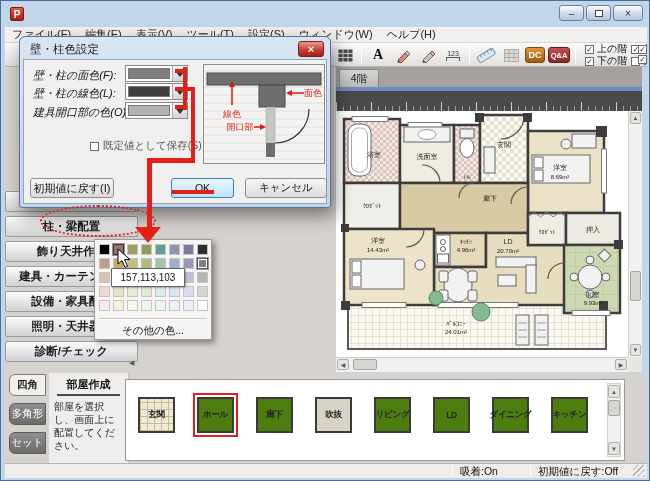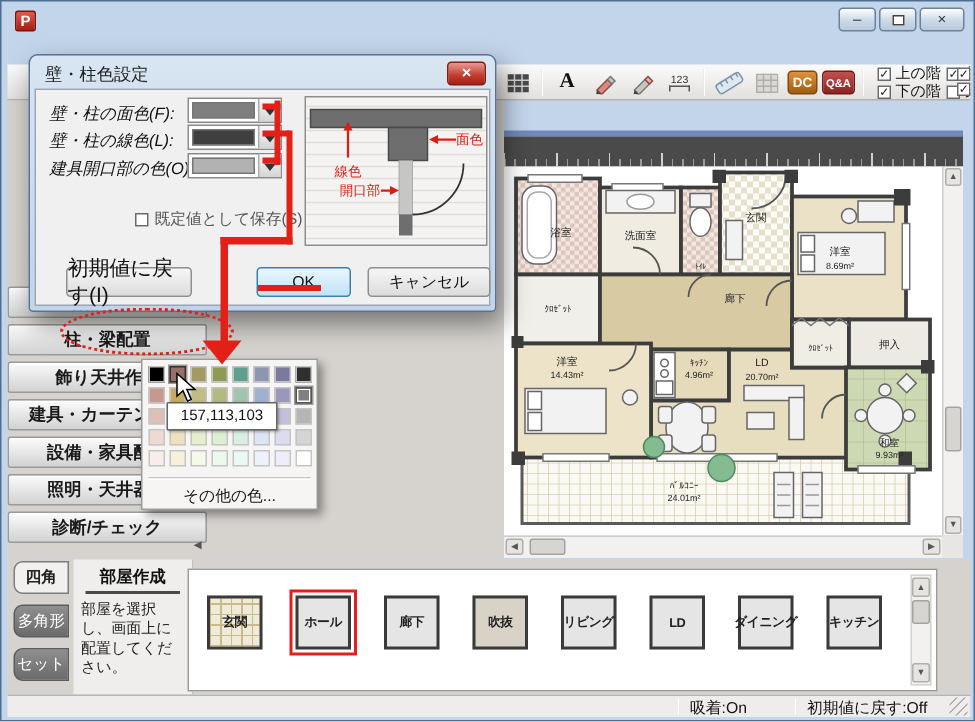--- a/index.html
+++ b/index.html
@@ -75,21 +75,21 @@
   .shape-tabs{position:absolute;left:4px;top:1px;display:flex;flex-direction:column;gap:7px;}
   .shape-tab{width:37px;height:22px;border-radius:6px 0 0 6px;display:flex;align-items:center;justify-content:center;
              font-size:10.5px;background:linear-gradient(#8f8f8f,#6b6b6b);color:#fff;border:1px solid #5c5c5c;}
   .shape-tab.active{background:#f1f0ee;color:#222;border:1px solid #7c7c7c;font-weight:bold;}
   .room-panel{position:absolute;left:44px;top:0;width:80px;height:90px;background:#efeeec;border-right:1px solid #c2c0bd;}
   .room-panel-title{margin:4px 8px 0 8px;text-align:center;font-size:11px;font-weight:bold;color:#111;
                     border-bottom:2px solid #4a4a4a;padding-bottom:2px;}
   .room-panel-text{padding:4px 5px;font-size:10px;line-height:13px;color:#222;}
   .palette{position:absolute;left:120px;top:6px;width:500px;height:82px;background:#fff;border:1px solid #999;}
   .room-buttons{position:absolute;left:12px;top:17px;display:flex;gap:22px;}
-  .room-btn{width:37px;height:36px;background:#e5e5e5;border:2px solid #3a3a3a;display:flex;align-items:center;
+  .room-btn{width:37px;height:36px;background:#4d7c0f;border:2px solid #3a3a3a;display:flex;align-items:center;
             justify-content:center;font-size:8.5px;font-weight:bold;letter-spacing:-0.3px;color:#222;white-space:nowrap;}
   .room-btn.light{background:#d8d3c6;}
   .room-btn.grid{background-color:#f0ead9;
       background-image:repeating-linear-gradient(0deg,#c9ba8c 0 1px,transparent 1px 7px),
                        repeating-linear-gradient(90deg,#c9ba8c 0 1px,transparent 1px 7px);}
   .room-btn.selected{outline:2px solid #e0201c;outline-offset:2px;}
   .pal-scroll{position:absolute;right:3px;top:3px;bottom:3px;width:14px;background:#f2f1ef;border:1px solid #d5d3d0;}
   
   .statusbar{position:absolute;left:4px;top:462px;width:642px;height:15px;background:#eeedeb;border-top:1px solid #b5b5b5;}
   .sb-div{position:absolute;top:1px;bottom:1px;width:1px;background:#c2c2c2;border-right:1px solid #fff;}
@@ -109,21 +109,21 @@
   .dd-well{flex:1;margin:2px;border:1px solid #777;}
   .dd-btn{width:15px;background:linear-gradient(#f8f8f8,#d4d4d4);border-left:1px solid #aaa;
           display:flex;align-items:center;justify-content:center;}
   .tri{width:0;height:0;border:4px solid transparent;border-top:5px solid #333;margin-top:5px;}
   .dlg-check{position:absolute;left:66px;top:79px;display:flex;align-items:center;gap:4px;}
   .dlg-check .cb{background:#fff;}
   .dlg-check .lab{font-size:10.5px;color:#555;}
   .preview{position:absolute;left:179px;top:4px;width:122px;height:100px;background:#f4f3f1;border:1px solid #8e8e8e;}
   .dbtn{position:absolute;top:118px;height:20px;background:linear-gradient(#f6f6f6,#dcdcdc);border:1px solid #8e8e8e;
         border-radius:3px;font-size:10.5px;color:#111;display:flex;align-items:center;justify-content:center;}
-  .dbtn.reset{left:20px;width:84px;font-size:14px;}
+  .dbtn.reset{left:6px;width:84px;font-size:11px;}
   .dbtn.ok{left:147px;width:63px;border:1px solid #3c7fb1;background:linear-gradient(#eaf6fd,#bfe3f7);}
   .dbtn.cancel{left:221px;width:82px;}
   
   .popup{position:absolute;left:93px;top:238px;width:118px;height:101px;background:#f6f5f3;border:1px solid #9b9b9b;
          box-shadow:3px 3px 6px rgba(0,0,0,.4);z-index:35;}
   .swatch{position:absolute;width:11px;height:11px;border:1px solid #c4c4c4;}
   .swatch.hover{border:1px solid #333;box-shadow:0 0 0 1px #999;}
   .swatch.sel{border:1px solid #555;box-shadow:inset 0 0 0 1px #fff,0 0 0 1px #9a9a9a;}
   .pop-sep{position:absolute;left:4px;right:4px;top:78px;border-top:1px solid #c6c6c6;border-bottom:1px solid #fff;}
   .other-colors{position:absolute;left:0;right:0;top:82px;height:17px;font-size:10.5px;color:#111;
@@ -151,20 +151,29 @@
         <span>–</span>
       </div>
     <div class="winbtn max">
         <span class="max-glyph"></span>
       </div>
     <div class="winbtn close">
         <span>×</span>
       </div>
   </div>
 
+  <div class="menubar">
+      <div class="menu-item">ファイル(F)</div>
+      <div class="menu-item">編集(E)</div>
+      <div class="menu-item">表示(V)</div>
+      <div class="menu-item">ツール(T)</div>
+      <div class="menu-item">設定(S)</div>
+      <div class="menu-item">ウィンドウ(W)</div>
+      <div class="menu-item">ヘルプ(H)</div>
+    </div>
 
   <div class="toolbar">
     <div class="tb-row">
       <span class="tbtn">
         <svg width="15" height="13">
             <rect x="0.5" y="0.5" width="14" height="12" fill="#4a4a4a"></rect>
             <path d="M0 4.5H15M0 8.5H15M5 0V13M10 0V13" stroke="#cfcfcf" stroke-width="1"></path>
           </svg>
       </span>
       <span class="tb-sep"></span>
@@ -241,20 +250,23 @@
         <div class="side-btn">飾り天井作成</div>
         <div class="side-btn">建具・カーテン配置</div>
         <div class="side-btn">設備・家具配置</div>
         <div class="side-btn">照明・天井器具</div>
         <div class="side-btn">診断/チェック</div>
       </div>
     <span class="collapse-arrow">◀</span>
   </div>
 
   <div class="canvas">
+    <div class="tabbar">
+      <div class="floor-tab">4階</div>
+    </div>
     <div class="blueline"></div>
     <div class="ruler"></div>
     <div class="sheet">
 
       <svg width="292" height="246" viewBox="0 0 292 246" style="position:absolute;left:2px;top:2px;">
         <defs>
           <pattern id="pmosaic" width="6" height="6" patternUnits="userSpaceOnUse">
             <rect width="6" height="6" fill="#f2e7e1"></rect>
               <rect width="3" height="3" fill="#ddc5bb"></rect>
               <rect x="3" y="3" width="3" height="3" fill="#ddc5bb"></rect>

